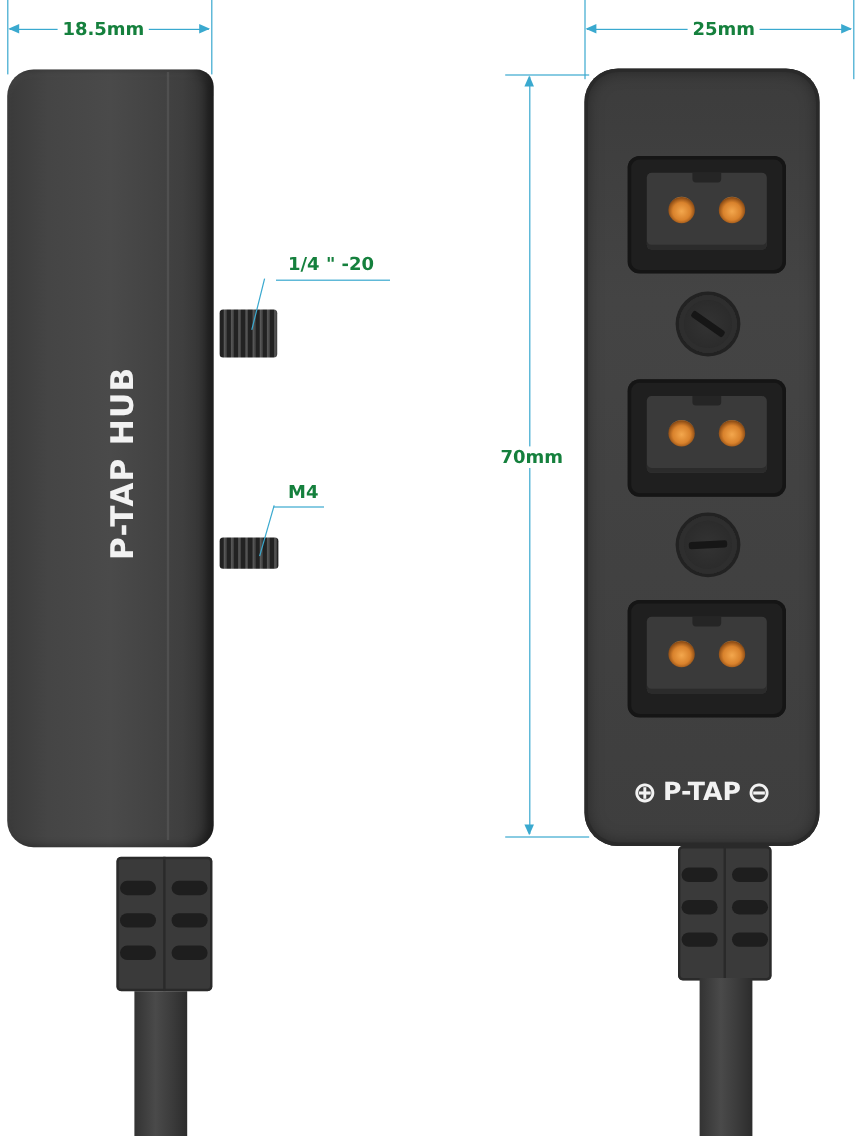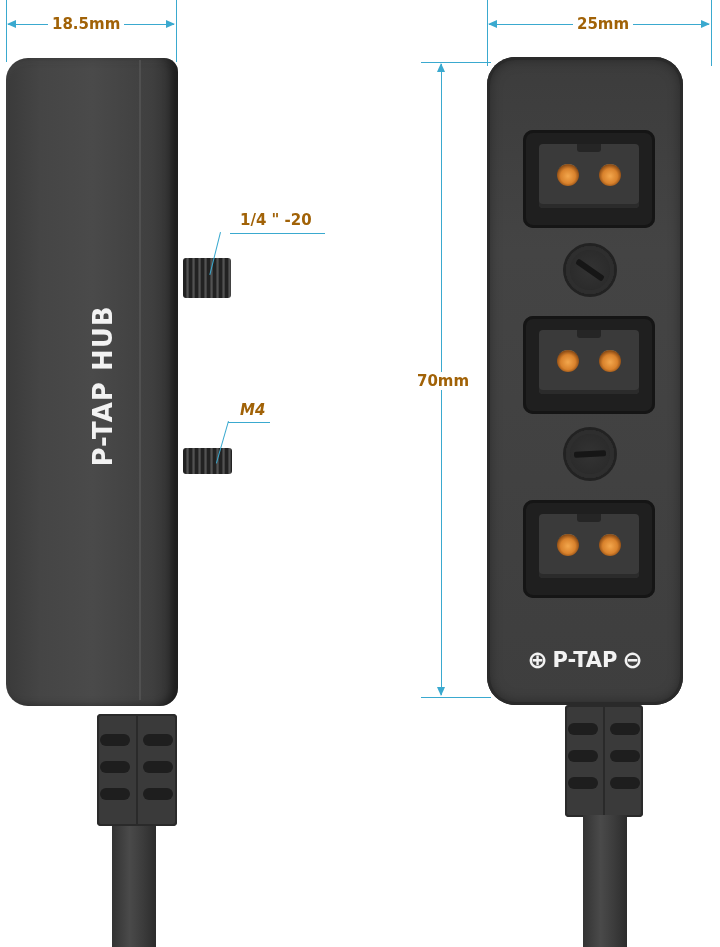--- a/index.html
+++ b/index.html
@@ -1,18 +1,18 @@
 <!DOCTYPE html>
 <html><head>
 <meta charset="utf-8">
 <style>
   html, body { margin:0; padding:0; background:#ffffff; }
   body { width:720px; height:947px; position:relative; overflow:hidden; font-family:"DejaVu Sans", sans-serif; }
   .abs { position:absolute; }
-  .dim-label { position:absolute; color:#a16207; font-weight:bold; font-size:15px; background:#fff; padding:0 4px; line-height:18px; white-space:nowrap; }
+  .dim-label { position:absolute; color:#15803d; font-weight:bold; font-size:15px; background:#fff; padding:0 4px; line-height:18px; white-space:nowrap; }
   .dim-line { position:absolute; background:#3aa9cf; }
   .side-body {
     position:absolute; left:6px; top:58px; width:172px; height:648px;
     background:linear-gradient(90deg,#3a3a3a 0%,#454545 20%,#4a4a4a 50%,#3f3f3f 85%,#2e2e2e 100%);
     border-radius:22px 14px 18px 22px;
     box-shadow: inset -6px 0 8px rgba(0,0,0,0.45), inset 0 4px 6px rgba(255,255,255,0.05);
   }
   .side-edge { position:absolute; left:139px; top:60px; width:2px; height:640px; background:rgba(90,90,90,0.6); }
   .side-text {
     position:absolute; left:103px; top:386px; transform:translate(-50%,-50%) rotate(-90deg);
@@ -87,21 +87,21 @@
 <div class="side-edge"></div>
 <div class="side-text">P-TAP HUB</div>
 
 <div class="thread" style="left:183px;top:258px;width:48px;height:40px;"></div>
 <div class="thread" style="left:183px;top:448px;width:49px;height:26px;"></div>
 
 <div class="dim-label" style="left:236px;top:211px;">1/4 " -20</div>
 <div class="dim-line" style="left:230px;top:233px;width:95px;height:1px;"></div>
 <div class="dim-line" style="left:220px;top:232px;width:1px;height:44px;transform:rotate(14deg);transform-origin:top left;"></div>
 
-<div class="dim-label" style="left:236px;top:401px;font-style:italic;">M4</div>
+<div class="dim-label" style="left:236px;top:401px;">M4</div>
 <div class="dim-line" style="left:228px;top:422px;width:42px;height:1px;"></div>
 <div class="dim-line" style="left:228px;top:421px;width:1px;height:44px;transform:rotate(16deg);transform-origin:top left;"></div>
 
 <div class="strain" style="left:97px;top:714px;">
   <div class="seam"></div>
   <div class="rib" style="left:3px;top:20px;"></div>
     <div class="rib" style="left:46px;top:20px;"></div>
   <div class="rib" style="left:3px;top:47px;"></div>
     <div class="rib" style="left:46px;top:47px;"></div>
   <div class="rib" style="left:3px;top:74px;"></div>

